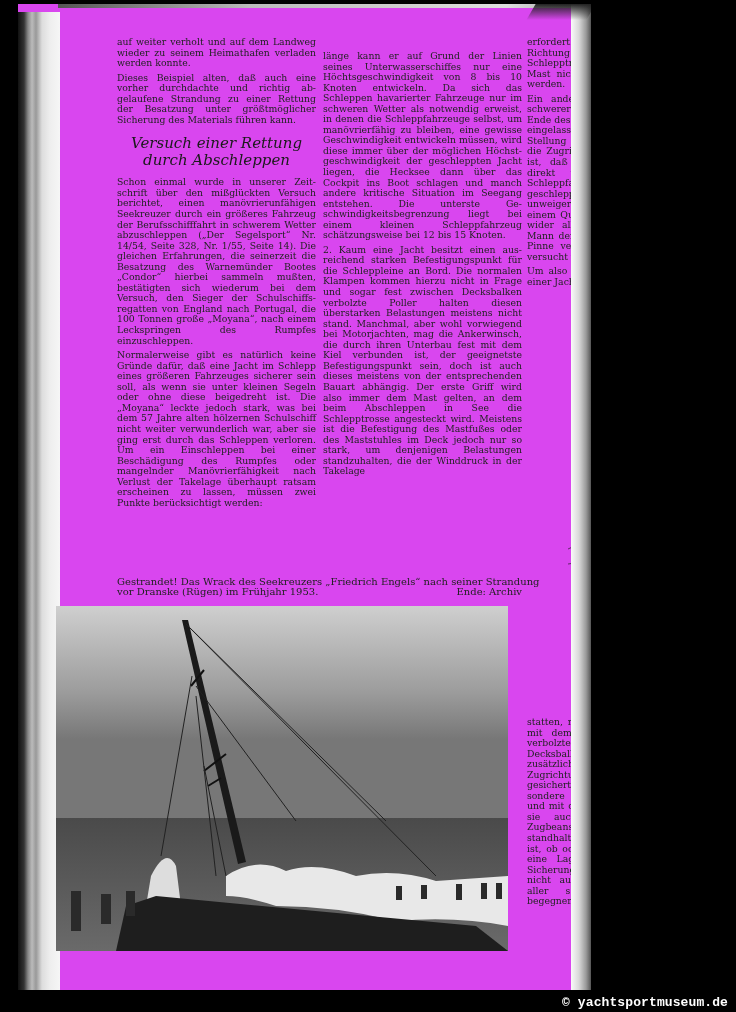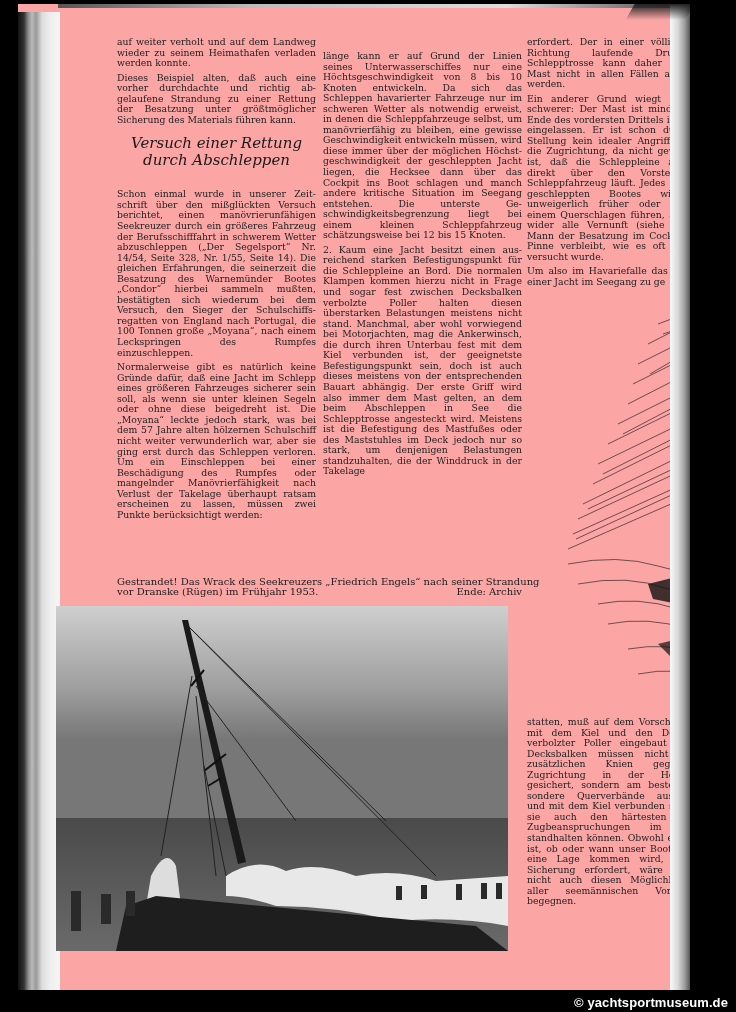--- a/index.html
+++ b/index.html
@@ -1,43 +1,43 @@
 <!DOCTYPE html>
 <html><head>
 <meta charset="utf-8">
 <style>
   html, body { margin: 0; padding: 0; }
   body { width: 736px; height: 1012px; background: #000; position: relative; overflow: hidden;
          font-family: "DejaVu Serif", "Liberation Serif", serif; }
-  .page { position: absolute; left: 18px; top: 4px; width: 672px; height: 1004px; background: #fca5a5; overflow: hidden; }
+  .page { position: absolute; left: 18px; top: 4px; width: 573px; height: 1004px; background: #d946ef; overflow: hidden; }
   .gutter-left { position: absolute; left: 0; top: 8px; width: 42px; height: 1000px;
     background: linear-gradient(90deg, #111 0px, #333 6px, #888 10px, #bbb 14px, #999 18px, #ddd 24px, #eee 32px, #f6f6f6 42px); }
   .top-shade { position: absolute; left: 40px; top: 0; width: 640px; height: 4px; background: linear-gradient(90deg,#555,#bbb 30%,#ddd 70%,#444); }
   .right-shade { position: absolute; right: 0; top: 0; width: 20px; height: 1004px;
     background: linear-gradient(90deg, #fafafa 0%, #d8d8d8 40%, #9a9a9a 75%, #555 100%); }
   .right-fold { position: absolute; right: 0; top: 0; width: 60px; height: 16px; background: linear-gradient(180deg, #222, rgba(0,0,0,0)); transform: skewX(-30deg); }
 
   .col { position: absolute; font-size: 9.3px; line-height: 10.55px; color: #222; text-align: justify; hyphens: manual; }
   .col p { margin: 0 0 4px 0; }
   .col1 { left: 99px; top: 33px; width: 199px; }
   .col2 { left: 305px; top: 47px; width: 199px; }
   .col3 { left: 509px; top: 33px; width: 195px; }
   .col4 { left: 509px; top: 713px; width: 195px; }
   .heading { font-family: "DejaVu Serif", serif; font-style: italic; font-size: 15px; line-height: 17px;
-             text-align: center; color: #1a1a1a; margin: 10px 0 20px 0; }
+             text-align: center; color: #1a1a1a; margin: 10px 0 8px 0; }
 
   .caption { position: absolute; left: 99px; top: 573px; width: 405px; font-size: 10px; line-height: 10px; color: #222; }
   .caption .row1 { display: flex; justify-content: space-between; white-space: nowrap; }
   .caption .row2 { display: flex; justify-content: space-between; white-space: nowrap; }
 
   .photo { position: absolute; left: 38px; top: 602px; width: 452px; height: 345px; overflow: hidden; background: #8a8a8a; }
   .sketch { position: absolute; left: 520px; top: 300px; width: 198px; height: 410px; }
 
   .watermark-bar { position: absolute; left: 0; bottom: 0; width: 736px; height: 22px; background: #000; }
-  .watermark { position: absolute; right: 8px; bottom: 2px; color: #fff; font-family: Liberation Sans, sans-serif;
+  .watermark { position: absolute; right: 8px; bottom: 2px; color: #fff; font-family: Liberation Mono, monospace;
                font-size: 13px; font-weight: bold; letter-spacing: 0.1px; }
 </style>
 </head>
 <body>
 
 <div class="page">
   <div class="gutter-left"></div>
   <div class="top-shade"></div>
 
   <div class="col col1">

